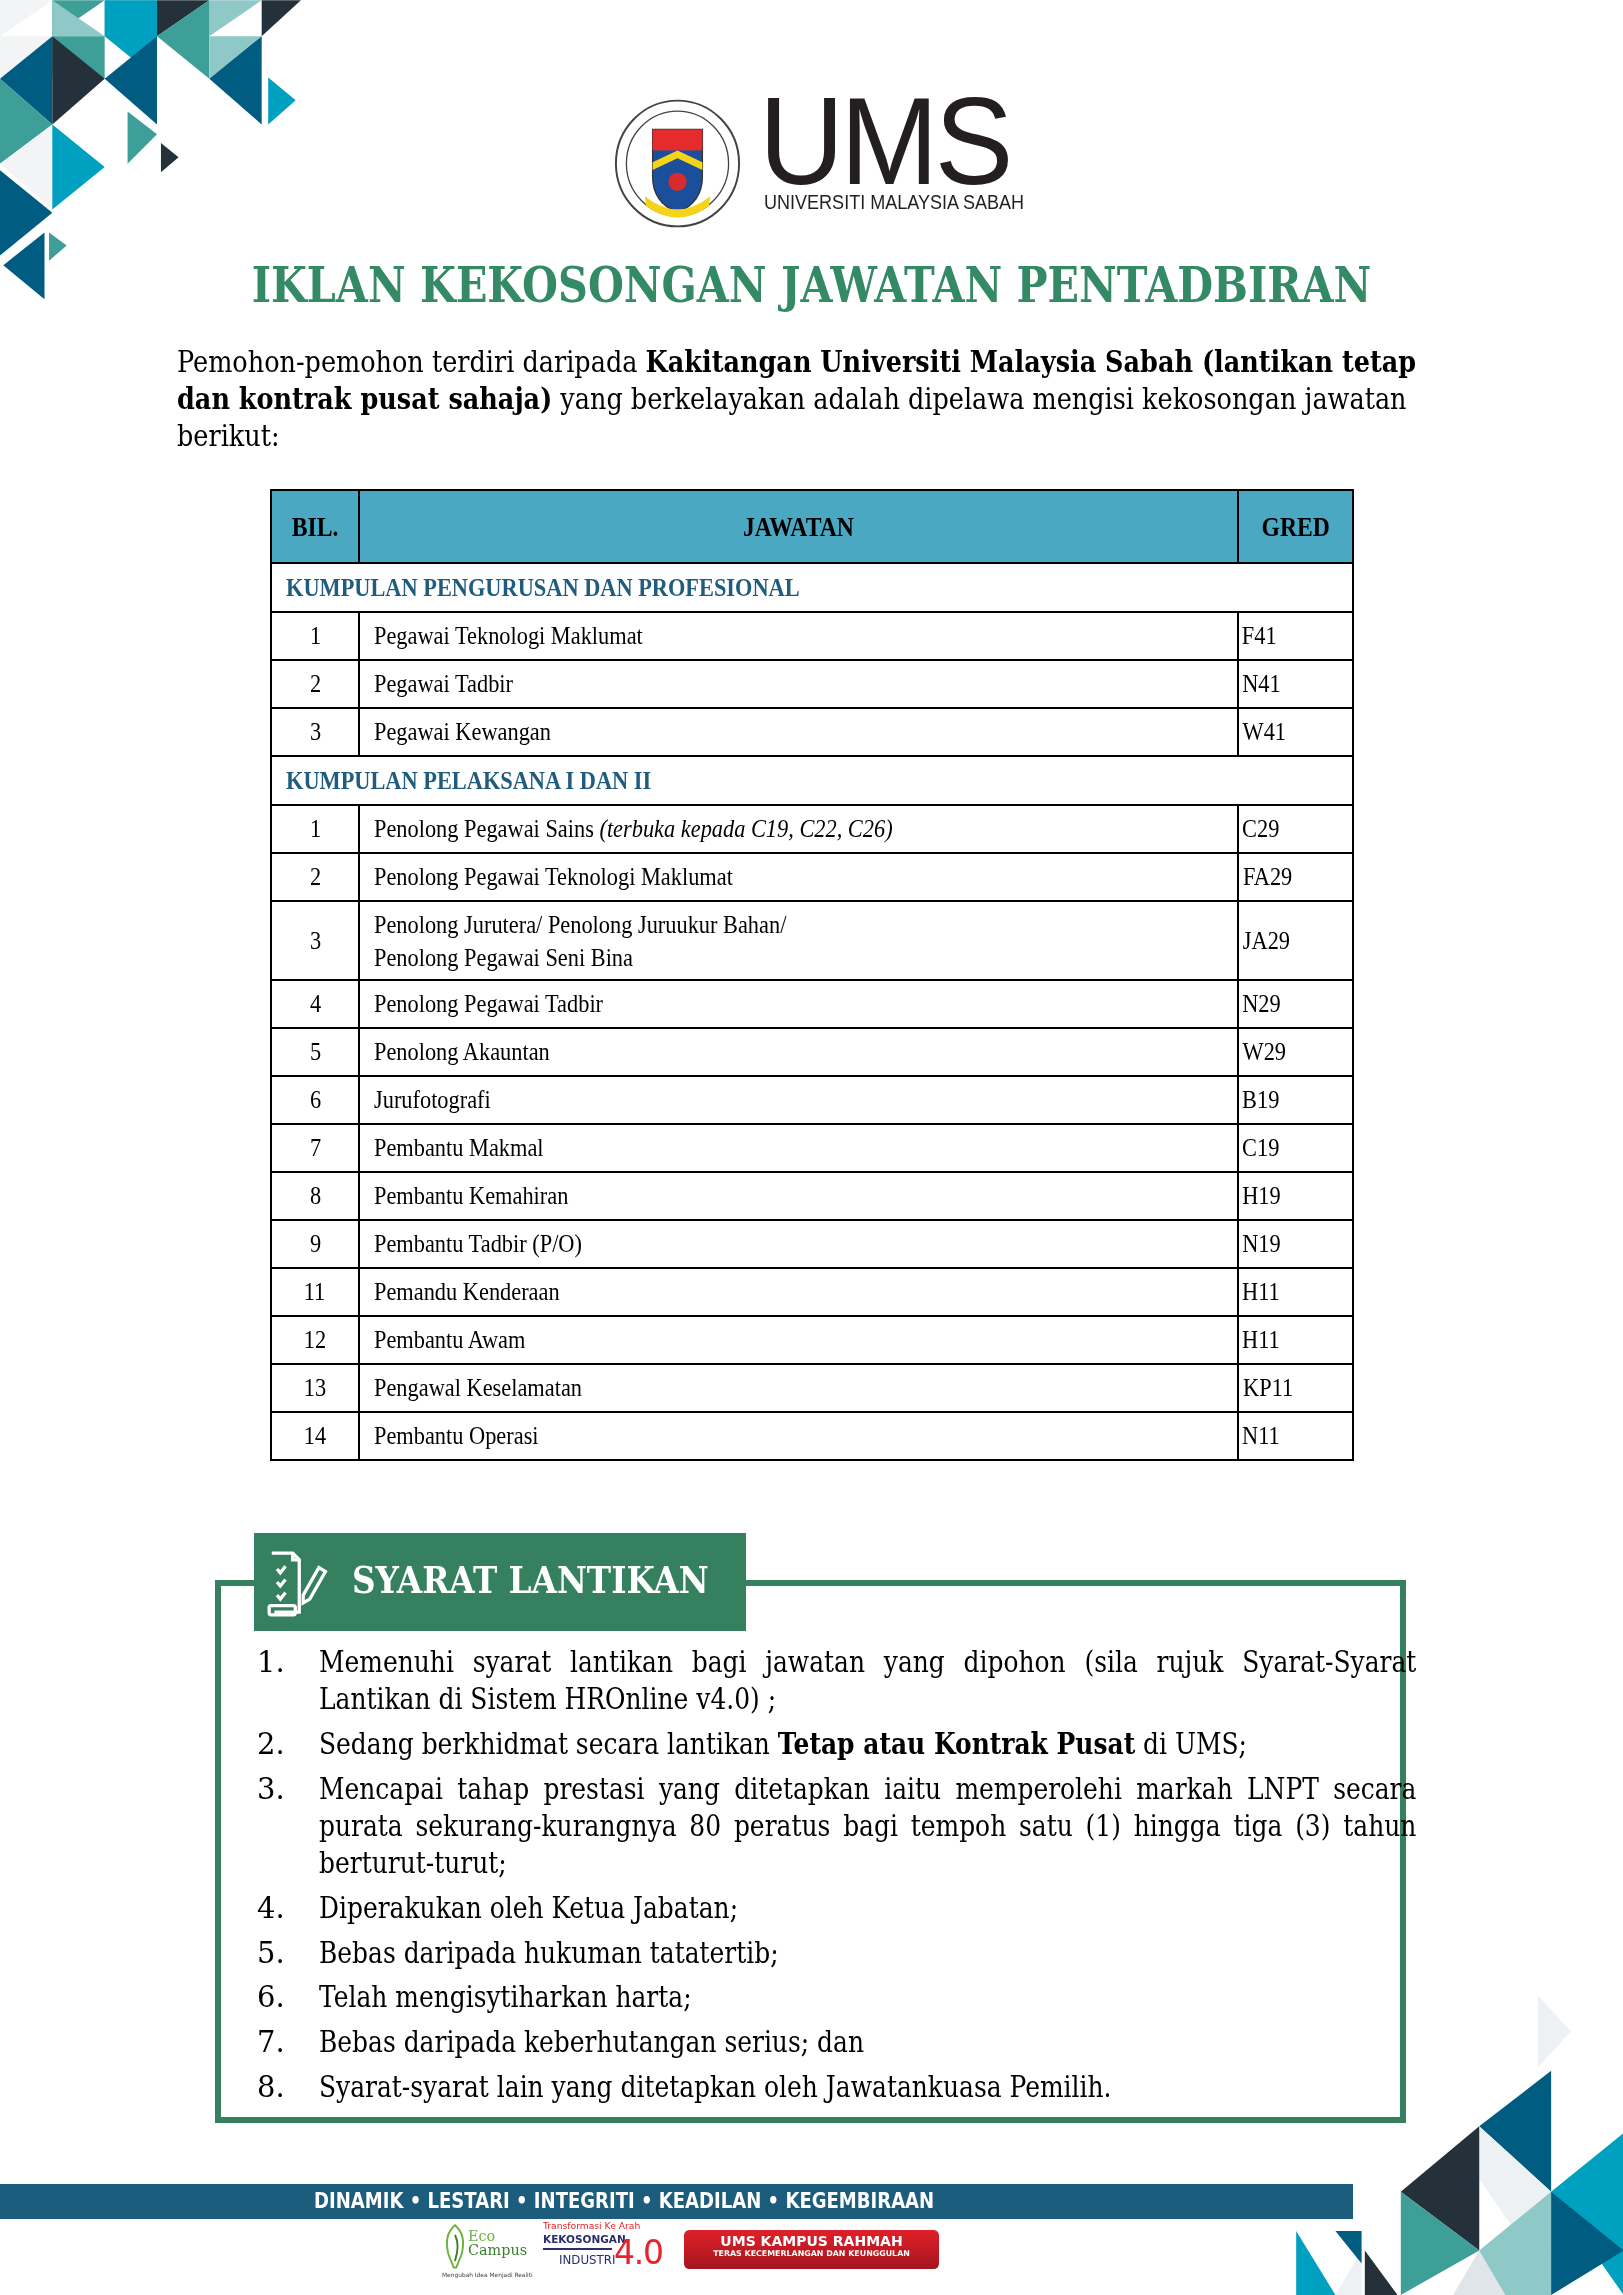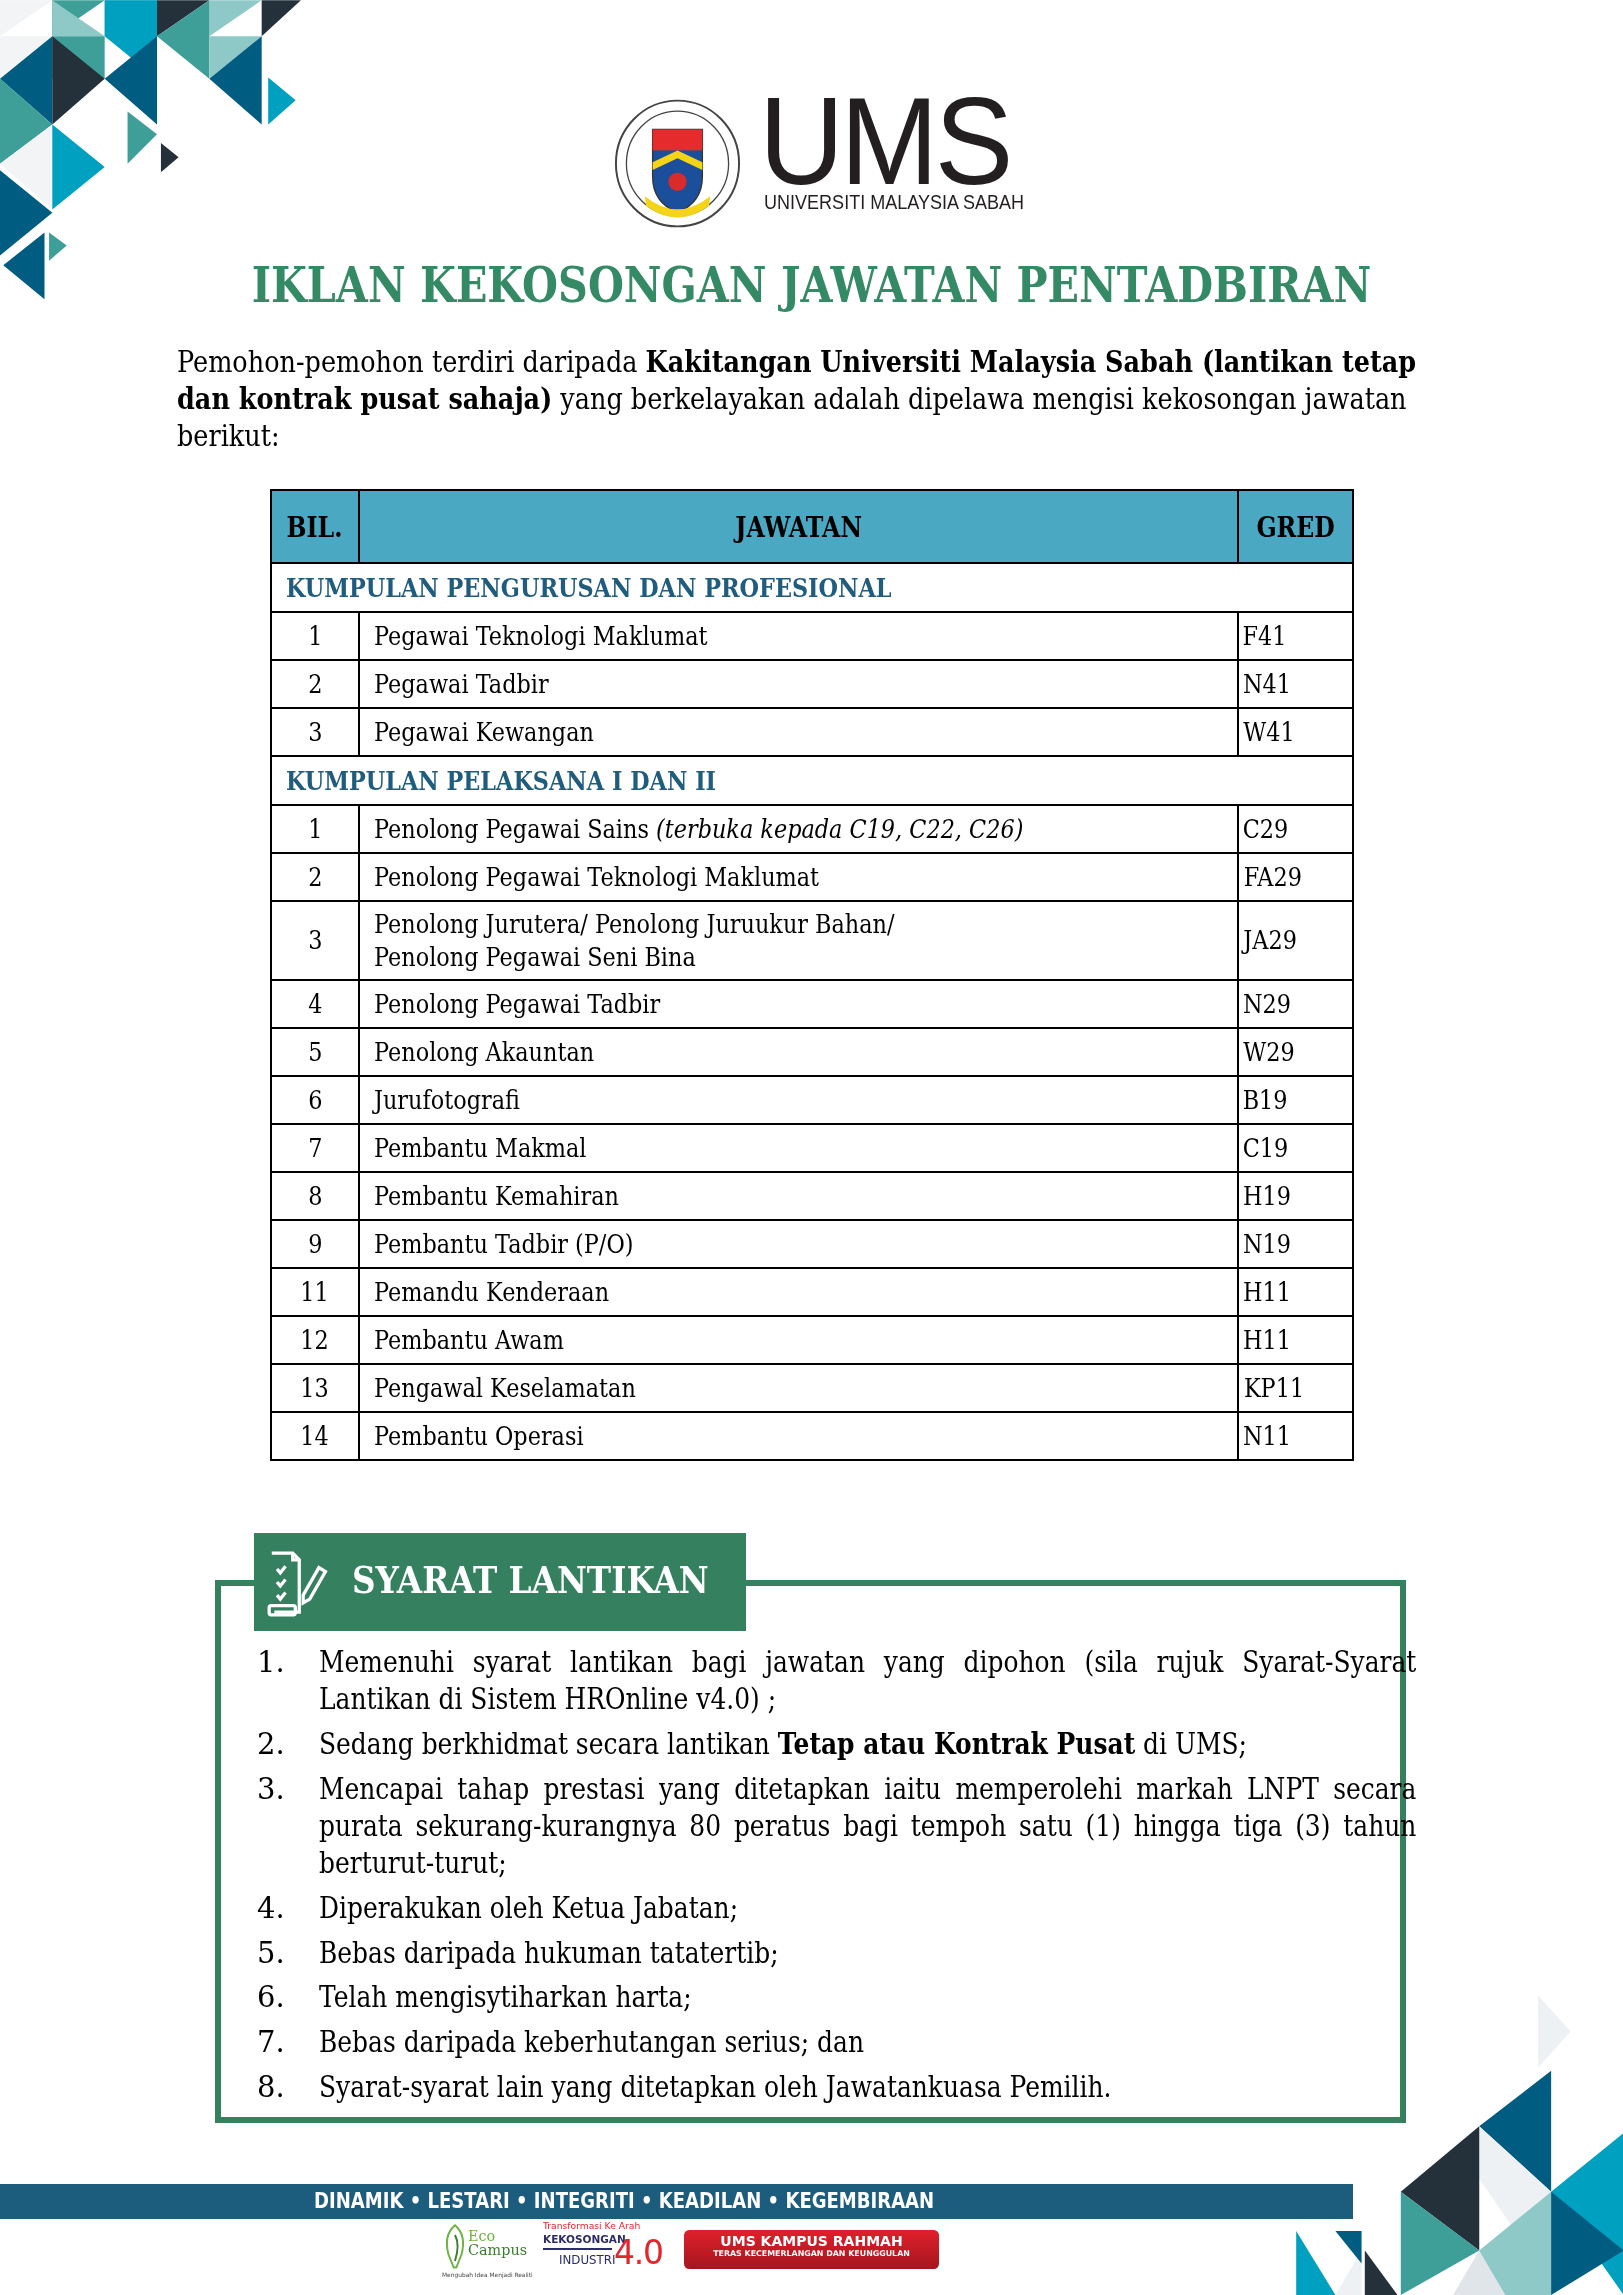--- a/index.html
+++ b/index.html
@@ -21,21 +21,21 @@
            color:#358a66; letter-spacing:0px; transform:scaleX(0.86); }
 
   .intro { left:177px; width:1276px; top:344px; font-size:29px; line-height:37px;
            font-family:"DejaVu Serif", serif; text-align:left; }
   .intro b { font-weight:bold; }
   .intro span.inner { display:inline-block; transform:scaleX(0.88); transform-origin:left; width:1449px; }
 
   
   table.jw { position:absolute; left:270px; top:489px; width:1084px; border-collapse:collapse;
              font-family:"DejaVu Serif", serif; font-size:26px; }
-  table.jw td, table.jw th { border:2px solid #000; padding:0; height:46px; }
+  table.jw td, table.jw th { border:2px solid #000; padding:0; height:46px;font-family:Liberation Serif, serif; }
   table.jw th { background:#4ba8c3; font-weight:bold; height:71px; font-size:27.5px; }
   table.jw td.bil { width:86px; text-align:center; }
   table.jw td.gred { width:113px; text-align:left; }
   table.jw td.jaw { padding-left:14.4px;margin-left:16px; }
   table.jw td.grp { color:#1f5c7e; font-weight:bold; padding-left:14.4px; height:47px; font-size:26px; }
   table.jw tr.tall td { height:77px; line-height:33px; }
   .cond { display:inline-block; transform:scaleX(0.86); transform-origin:left; white-space:nowrap; }
   .condc { display:inline-block; transform:scaleX(0.86); white-space:nowrap; }
   .it { font-style:italic; }
 

